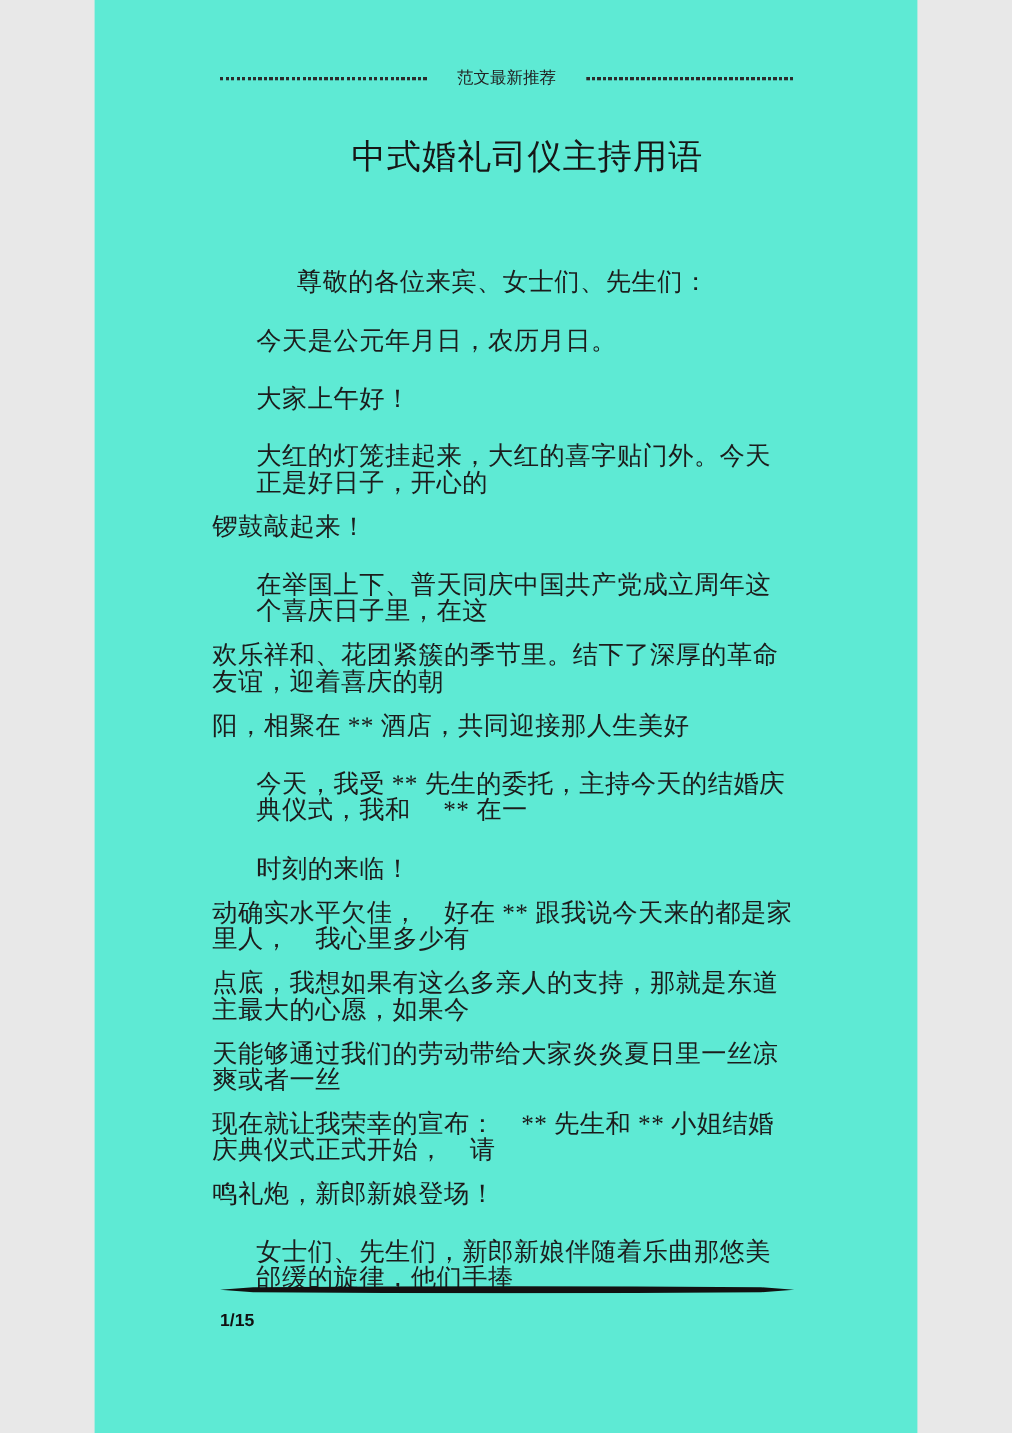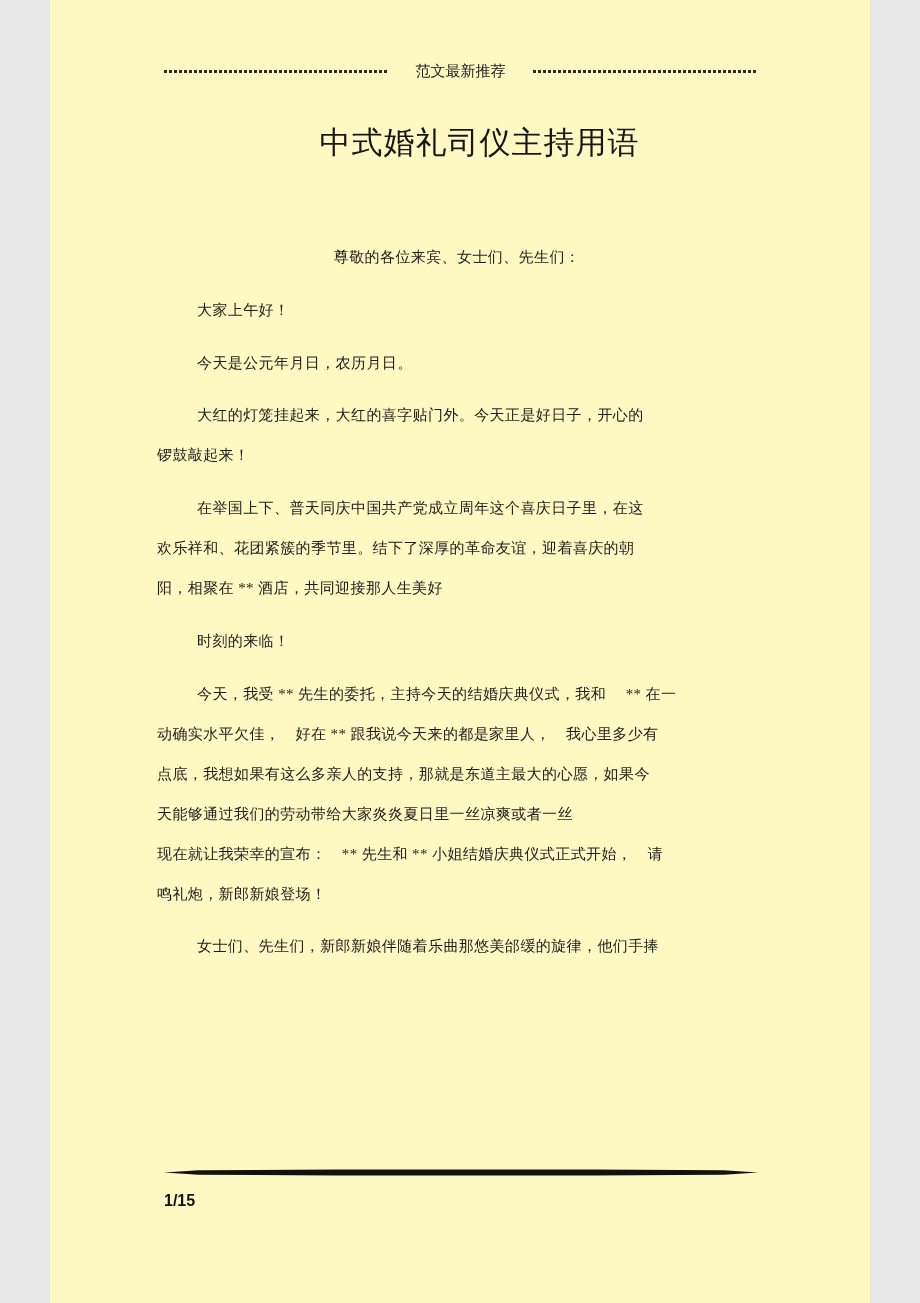--- a/index.html
+++ b/index.html
@@ -1,22 +1,22 @@
 <!DOCTYPE html>
 <html><head>
 <meta charset="utf-8">
 <style>
   * { margin: 0; padding: 0; box-sizing: border-box; }
   html, body { background: #e8e8e8; }
   .page {
     position: relative;
-    width: 820px;
+    width: 748px;
     height: 1303px;
     margin: 0 auto;
-    background: #fef9c3;
+    background: #5eead4;
     color: #1c1c1c;
     font-family: "Liberation Serif", "DejaVu Serif", serif;
     overflow: hidden;
   }
   
   .header {
     margin: 62px 113px 0 114px;
     display: flex;
     align-items: center;
     height: 19px;
@@ -42,21 +42,21 @@
     font-weight: 400;
     letter-spacing: 1px;
     color: #161616;
     padding-left: 39px;
   }
   
   .body-text {
     margin: 82px 113px 0 107px;
   }
   .tline {
-    font-size: 15px;
+    font-size: 23px;
     line-height: 24px;
     letter-spacing: 0.4px;
     white-space: pre-wrap;
     color: #1c1c1c;
   }
   .align-center { text-align: center; }
   .align-indent { padding-left: 40px; }
   .align-flush  { padding-left: 0; }
   .gap-none { margin-top: 0; }
   .gap-line { margin-top: 16px; }
@@ -87,29 +87,29 @@
   <div class="header">
     <div class="dash-rule"></div>
     <div class="header-label">范文最新推荐</div>
     <div class="dash-rule"></div>
   </div>
 
   <h1 class="doc-title">中式婚礼司仪主持用语</h1>
 
   <div class="body-text" id="body-lines">
       <div class="tline align-center gap-none">尊敬的各位来宾、女士们、先生们：</div>
+      <div class="tline align-indent gap-para">今天是公元年月日，农历月日。</div>
       <div class="tline align-indent gap-para">大家上午好！</div>
-      <div class="tline align-indent gap-para">今天是公元年月日，农历月日。</div>
       <div class="tline align-indent gap-big">大红的灯笼挂起来，大红的喜字贴门外。今天正是好日子，开心的</div>
       <div class="tline align-flush gap-line">锣鼓敲起来！</div>
       <div class="tline align-indent gap-para">在举国上下、普天同庆中国共产党成立周年这个喜庆日子里，在这</div>
       <div class="tline align-flush gap-line">欢乐祥和、花团紧簇的季节里。结下了深厚的革命友谊，迎着喜庆的朝</div>
       <div class="tline align-flush gap-line">阳，相聚在 ** 酒店，共同迎接那人生美好</div>
+      <div class="tline align-indent gap-para">今天，我受 ** 先生的委托，主持今天的结婚庆典仪式，我和　 ** 在一</div>
       <div class="tline align-indent gap-para">时刻的来临！</div>
-      <div class="tline align-indent gap-para">今天，我受 ** 先生的委托，主持今天的结婚庆典仪式，我和　 ** 在一</div>
       <div class="tline align-flush gap-line">动确实水平欠佳，　好在 ** 跟我说今天来的都是家里人，　我心里多少有</div>
       <div class="tline align-flush gap-line">点底，我想如果有这么多亲人的支持，那就是东道主最大的心愿，如果今</div>
       <div class="tline align-flush gap-line">天能够通过我们的劳动带给大家炎炎夏日里一丝凉爽或者一丝</div>
       <div class="tline align-flush gap-line">现在就让我荣幸的宣布：　** 先生和 ** 小姐结婚庆典仪式正式开始，　请</div>
       <div class="tline align-flush gap-line">鸣礼炮，新郎新娘登场！</div>
       <div class="tline align-indent gap-big">女士们、先生们，新郎新娘伴随着乐曲那悠美邰缓的旋律，他们手捧</div>
     </div>
 
   <div class="footer">
     <svg class="footer-rule-svg" viewBox="0 0 692 7" preserveAspectRatio="none">

